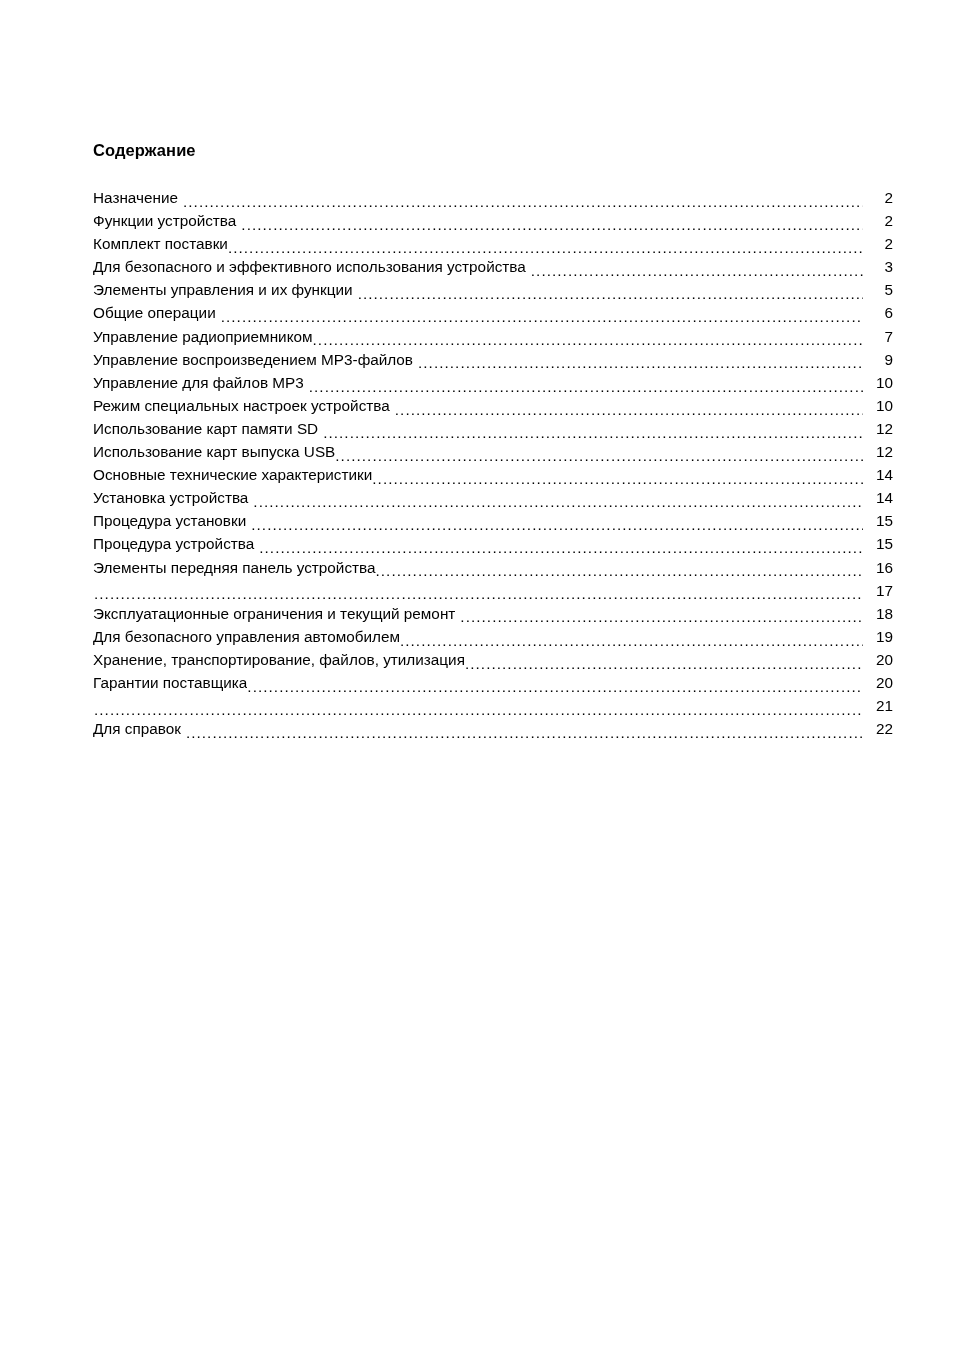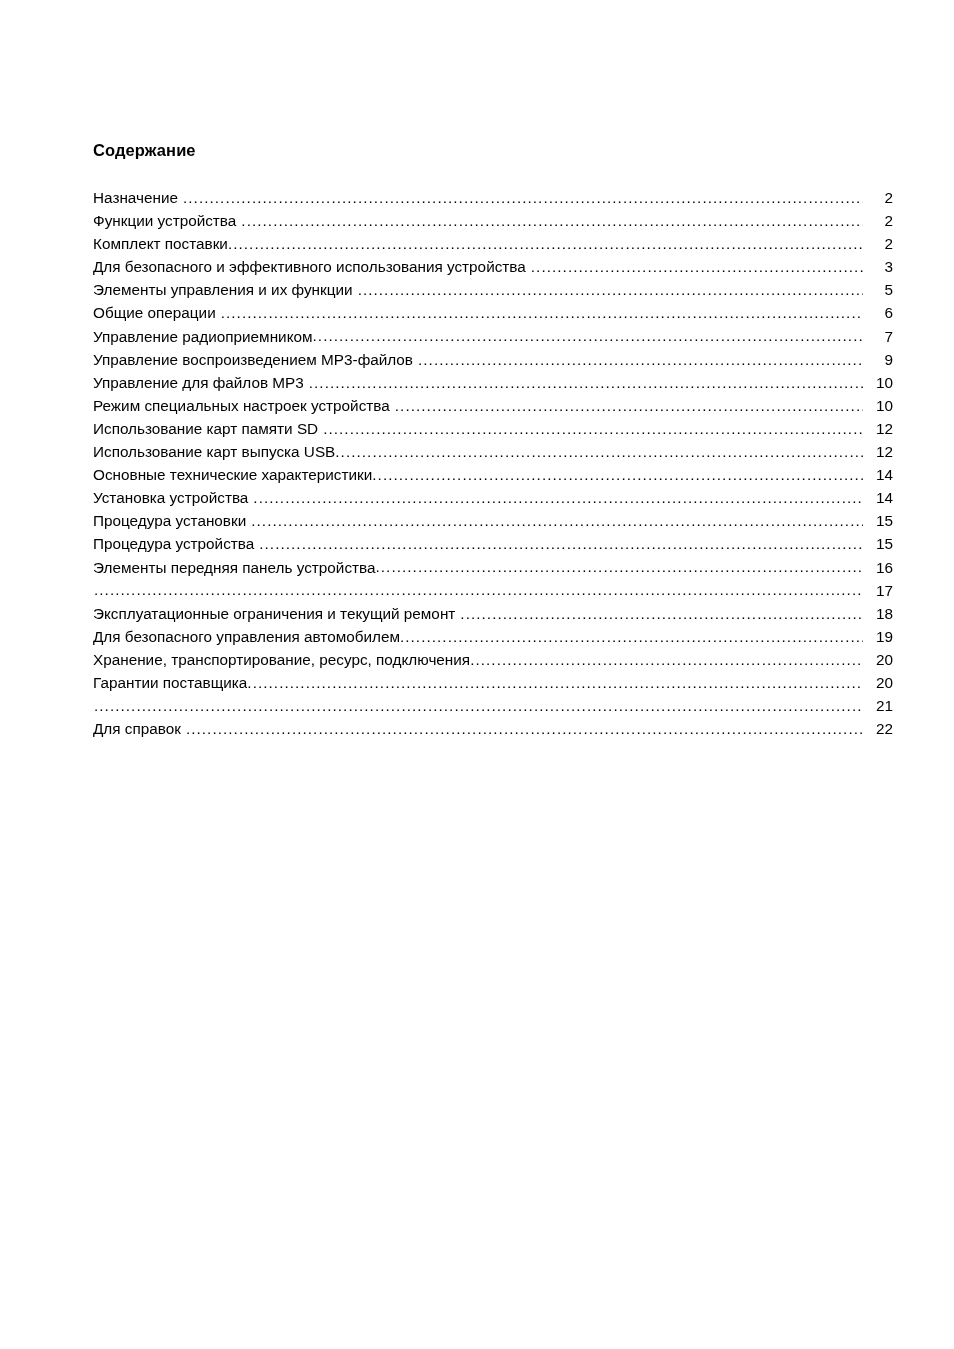--- a/index.html
+++ b/index.html
@@ -45,21 +45,21 @@
   }
 
   .toc-list {
     list-style: none;
     margin: 0;
     padding: 0;
   }
 
   .toc-entry {
     display: flex;
-    align-items: center;
+    align-items: flex-end;
     width: 800px;
     font-size: 15.3px;
     line-height: 23.1px;
     color: #000000;
     white-space: nowrap;
   }
 
   .toc-title {
     flex: 0 1 auto;
     overflow: hidden;
@@ -210,21 +210,21 @@
           <span class="toc-title">Эксплуатационные ограничения и текущий ремонт</span>
           <span class="toc-leader"></span>
           <span class="toc-page">18</span>
         </li>
         <li class="toc-entry tight">
           <span class="toc-title">Для безопасного управления автомобилем</span>
           <span class="toc-leader"></span>
           <span class="toc-page">19</span>
         </li>
         <li class="toc-entry tight">
-          <span class="toc-title">Хранение, транспортирование, ресурс, подключения</span>
+          <span class="toc-title">Хранение, транспортирование, файлов, утилизация</span>
           <span class="toc-leader"></span>
           <span class="toc-page">20</span>
         </li>
         <li class="toc-entry tight">
           <span class="toc-title">Гарантии поставщика</span>
           <span class="toc-leader"></span>
           <span class="toc-page">20</span>
         </li>
         <li class="toc-entry">
           <span class="toc-leader"></span>

